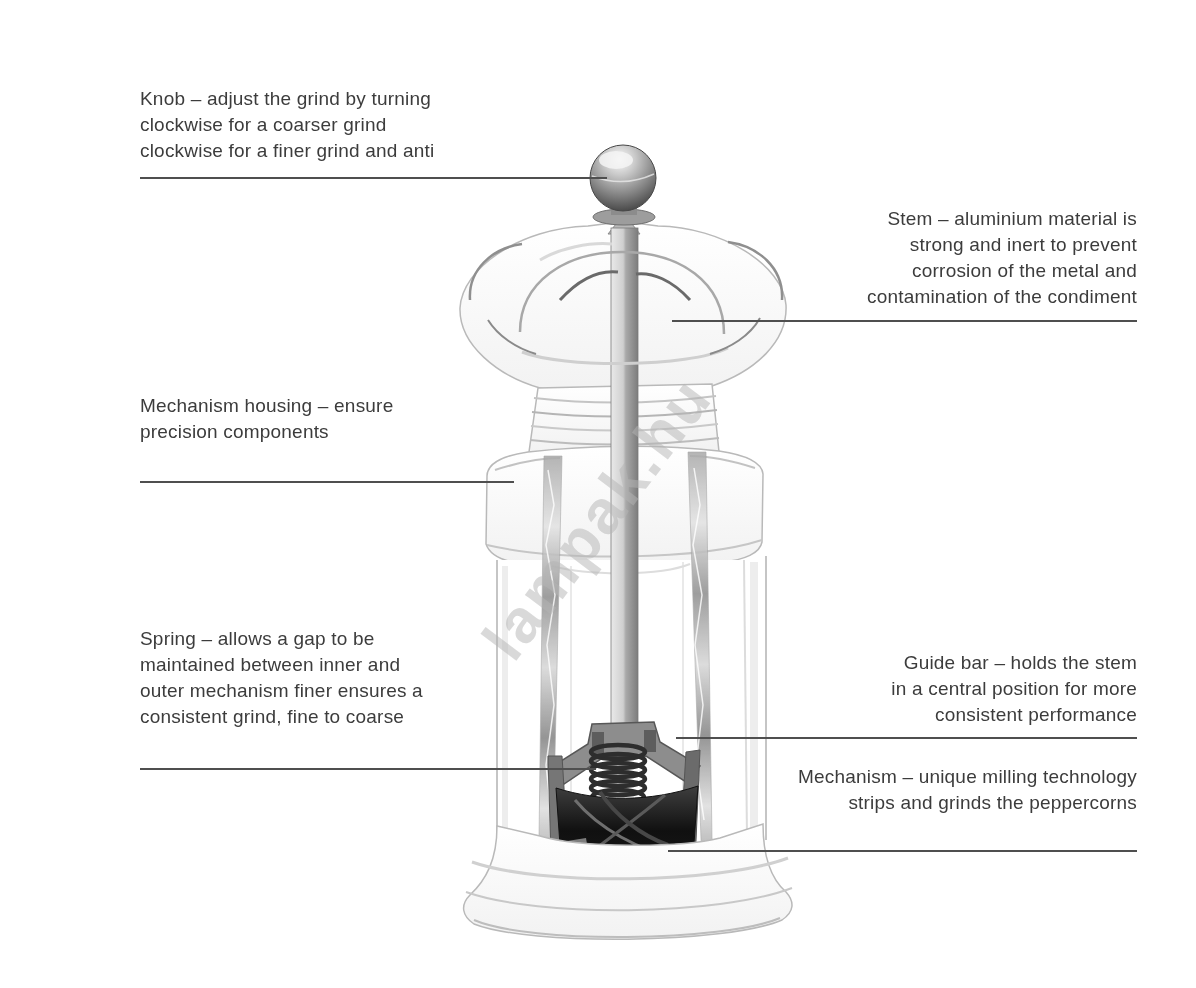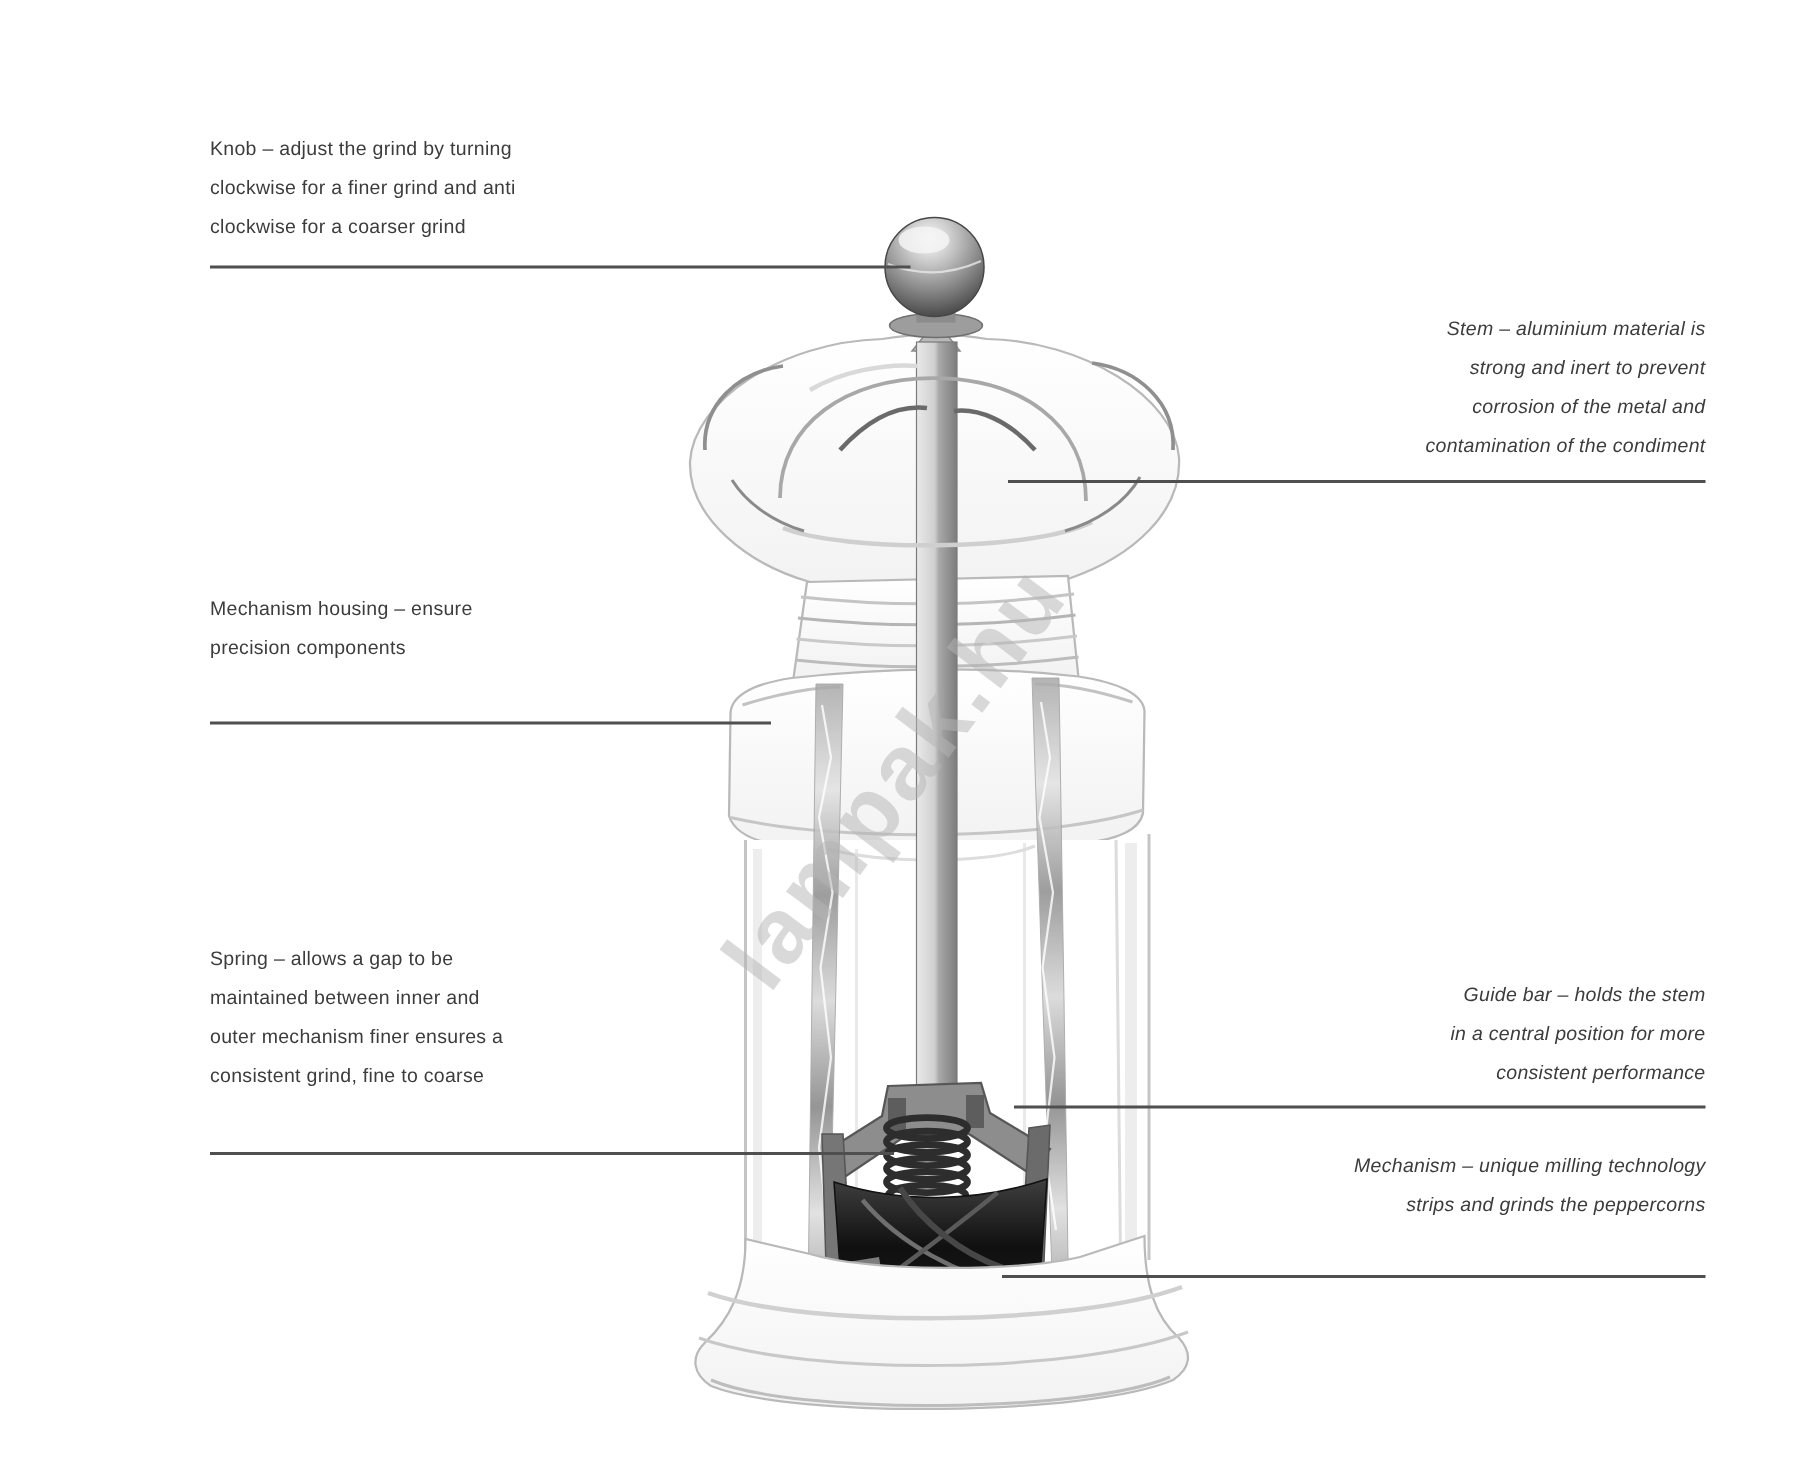--- a/index.html
+++ b/index.html
@@ -8,24 +8,24 @@
     overflow:hidden;font-family:"Liberation Sans",sans-serif;
   }
   .mill-svg{position:absolute;left:0;top:0;z-index:1;}
   .watermark{
     position:absolute;left:597px;top:518px;z-index:3;
     transform:translate(-50%,-50%) rotate(-53deg);
     font-size:62px;letter-spacing:3px;font-weight:bold;
     color:var(--watermark,#b5b5b5);opacity:.5;white-space:nowrap;pointer-events:none;
   }
   .ann{
-    position:absolute;z-index:4;font-size:13px;line-height:26px;
+    position:absolute;z-index:4;font-size:19px;line-height:26px;
     color:var(--text,#3c3c3c);white-space:nowrap;letter-spacing:.2px;
   }
-  .ann.right{text-align:right;font-style:italic;}
+  .ann.right{text-align:right;}
   .leader{stroke:var(--leader-line,#4f4f4f);stroke-width:2;}
   
   .glass-outline{fill:url(#glassGrad);stroke:#b9b9b9;stroke-width:1.5;}
   .swirl{fill:none;}
 </style>
 </head>
 <body>
 
 <div class="page">
 
@@ -176,22 +176,22 @@
       <line class="leader" x1="140" y1="769" x2="596" y2="769"></line>
       <line class="leader" x1="676" y1="738" x2="1137" y2="738"></line>
       <line class="leader" x1="668" y1="851" x2="1137" y2="851"></line>
     </g>
   </svg>
 
   <div class="watermark">lampak.hu</div>
 
   <div class="ann" style="left:140px;top:86px">
     <div>Knob – adjust the grind by turning</div>
+    <div>clockwise for a coarser grind</div>
     <div>clockwise for a finer grind and anti</div>
-    <div>clockwise for a coarser grind</div>
   </div>
 
   <div class="ann right" style="right:59px;top:206px">
     <div>Stem – aluminium material is</div>
     <div>strong and inert to prevent</div>
     <div>corrosion of the metal and</div>
     <div>contamination of the condiment</div>
   </div>
 
   <div class="ann" style="left:140px;top:393px">

